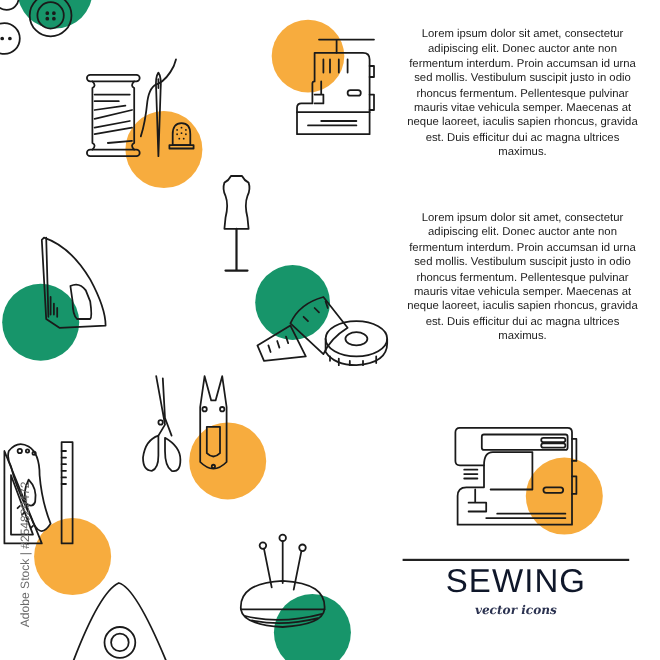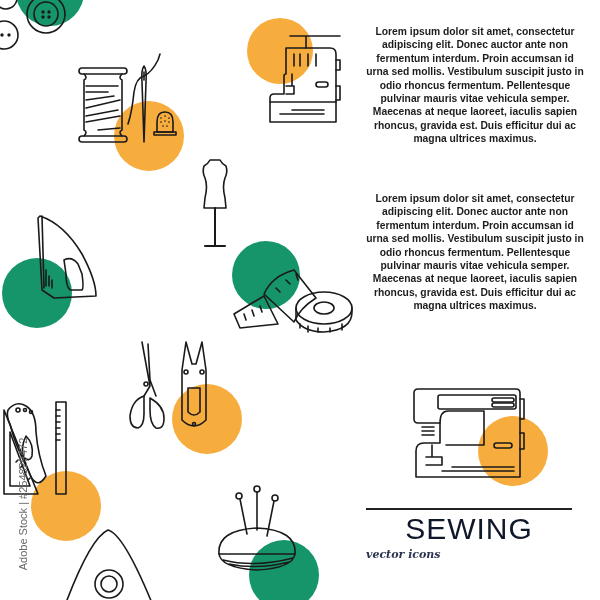--- a/index.html
+++ b/index.html
@@ -1,24 +1,24 @@
 <!DOCTYPE html>
 <html><head>
 <meta charset="utf-8">
 <style>
   html, body { margin:0; padding:0; }
   body { width:600px; height:600px; position:relative; overflow:hidden; background:#ffffff; font-family:"Liberation Sans", sans-serif; }
   .dot { position:absolute; border-radius:50%; }
   .icon { position:absolute; }
   .icon svg { width:100%; height:100%; overflow:visible; }
   .icon svg * { fill:none; stroke:#1a1a1a; stroke-width:1.6; stroke-linecap:round; stroke-linejoin:round; }
-  .para { position:absolute; left:364px; width:222px; font-size:10.3px; line-height:13.4px; color:#1c1c1c; text-align:center;font-weight:bold; }
+  .para { position:absolute; left:364px; width:222px; font-size:10.3px; line-height:13.4px; color:#1c1c1c; text-align:center; }
   .rule { position:absolute; left:366px; top:508px; width:206px; height:1.5px; background:#222; }
   .title { position:absolute; left:366px; top:512px; width:206px; text-align:center; font-size:30px; letter-spacing:1px; color:#0f172a; font-weight:300; }
-  .subtitle { position:absolute; left:366px; top:548px; width:206px; text-align:left; font-family:"DejaVu Serif", serif; font-style:italic; font-weight:bold; font-size:11px; color:#2b3250; }
+  .subtitle { position:absolute; left:366px; top:548px; width:206px; text-align:center; font-family:"DejaVu Serif", serif; font-style:italic; font-weight:bold; font-size:11px; color:#2b3250; }
   .watermark { position:absolute; left:-52px; top:498px; transform:rotate(-90deg); font-size:11px; color:#6a6a6a; white-space:nowrap; width:150px; text-align:center; }
 </style>
 </head>
 <body>
 
 <div class="dot" style="left:16px;top:-42px;width:68px;height:68px;background:#17956a;"></div>
 <div class="dot" style="left:114px;top:101px;width:70px;height:70px;background:#f7ac3e;"></div>
 <div class="dot" style="left:247px;top:18px;width:66px;height:66px;background:#f7ac3e;"></div>
 <div class="dot" style="left:2px;top:258px;width:70px;height:70px;background:#17956a;"></div>
 <div class="dot" style="left:232px;top:241px;width:68px;height:68px;background:#17956a;"></div>

